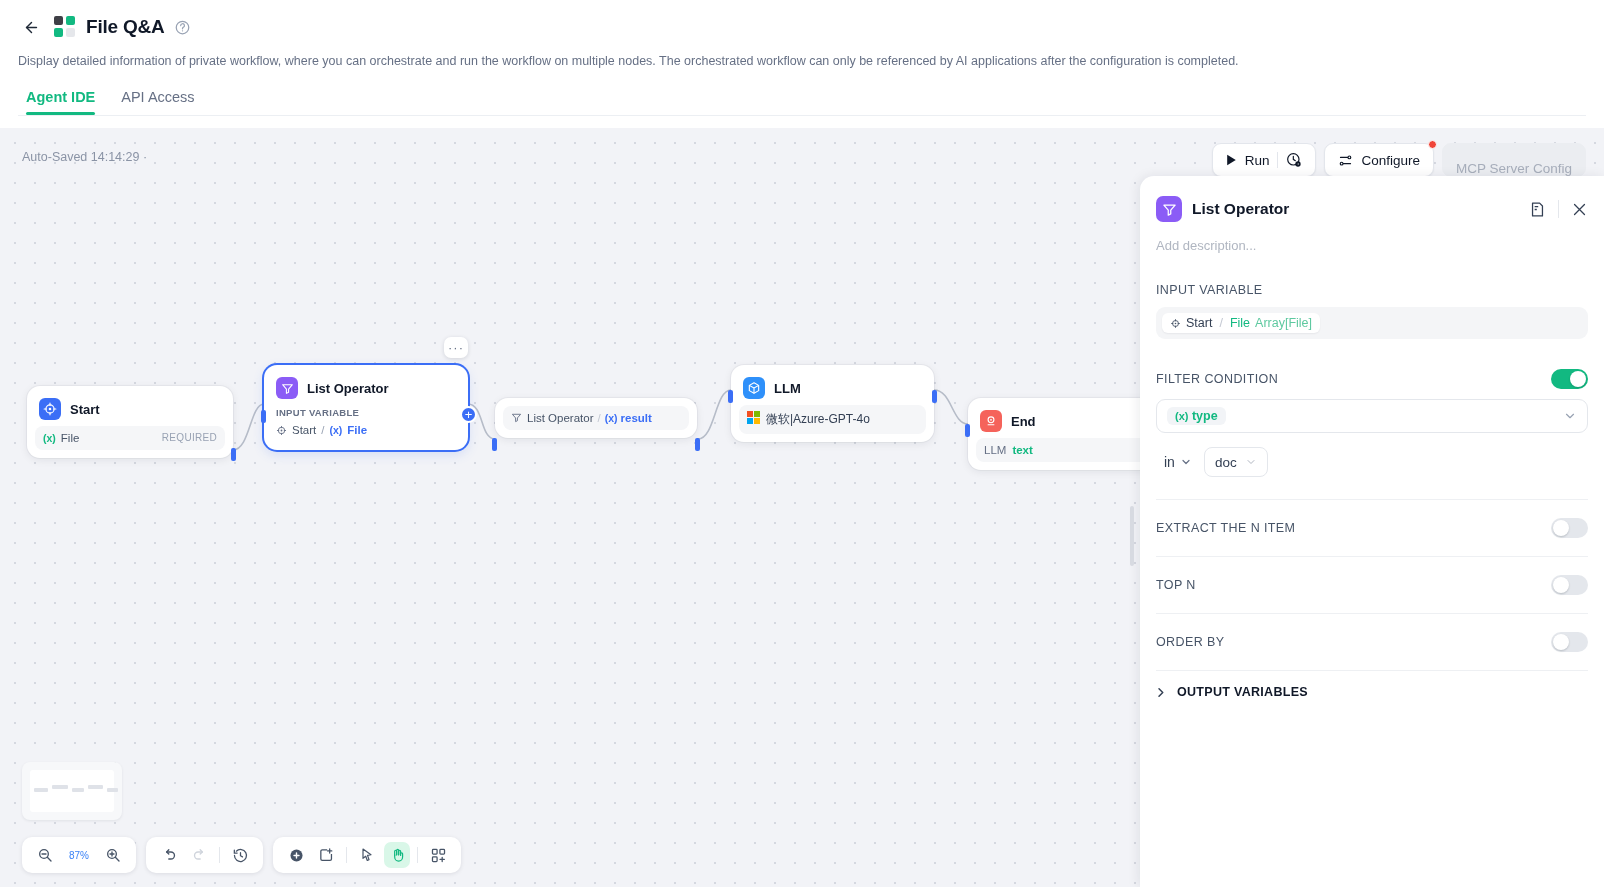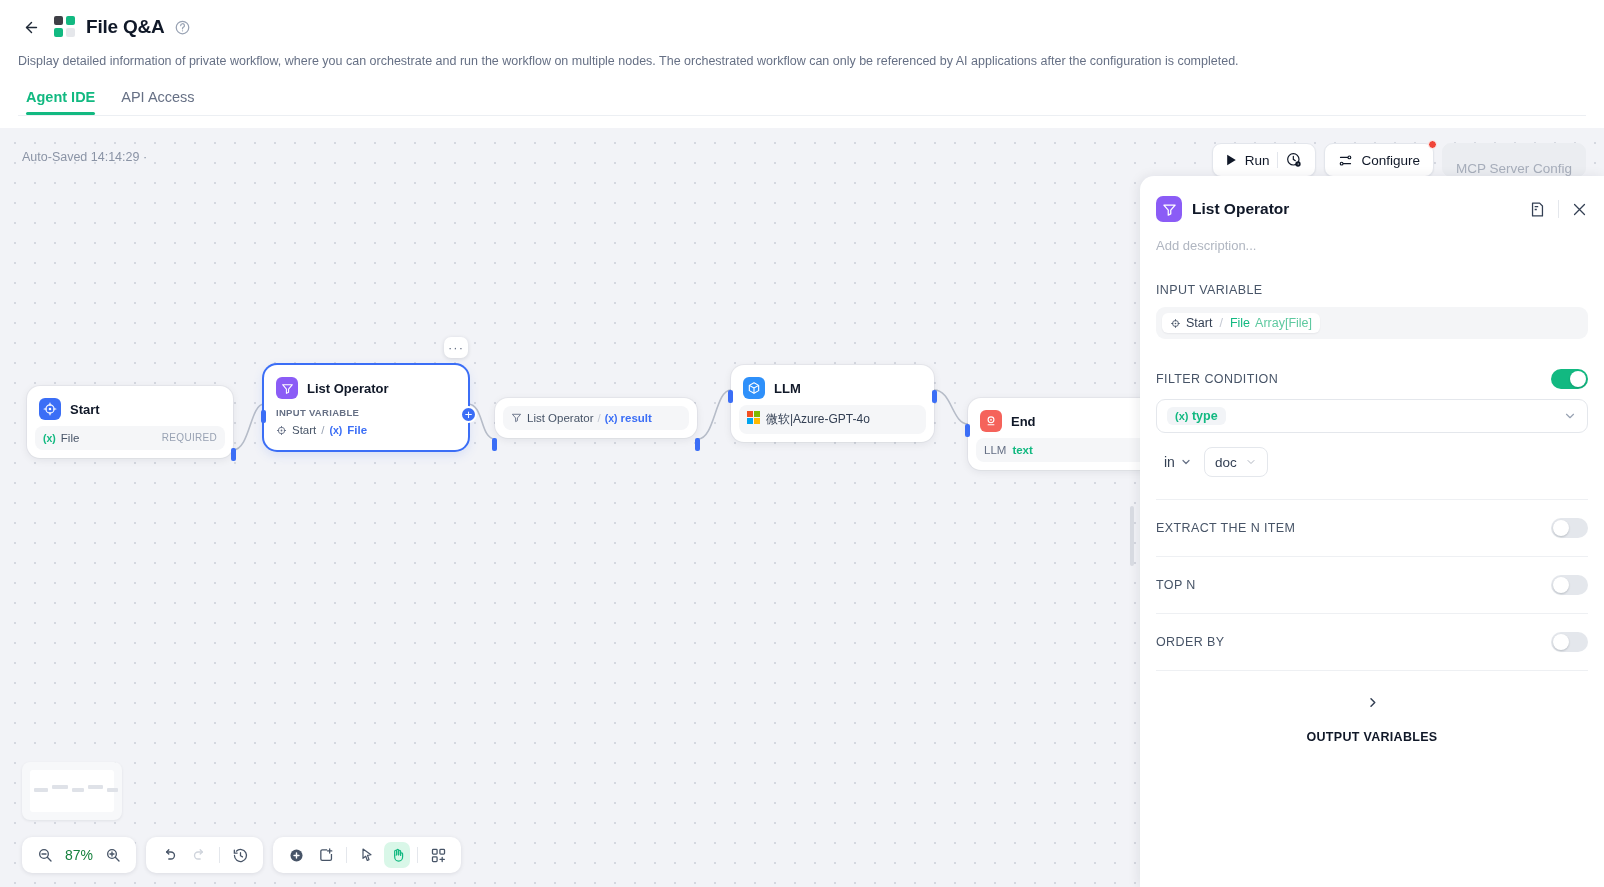--- a/index.html
+++ b/index.html
@@ -132,21 +132,21 @@
   .bar {
     background: #fff; border-radius: 10px; height: 36px; display: flex; align-items: center;
     gap: 4px; padding: 0 10px; box-shadow: 0 1px 4px rgba(16,24,40,.1);
   }
   .bar-btn {
     width: 26px; height: 26px; border-radius: 7px; display:flex; align-items:center;
     justify-content:center; color:#475467; cursor: pointer;
   }
   .bar-btn.active { background:#d9f7e8; color:#12b981; }
   .bar-btn.disabled { color:#cfd4dc; cursor: default; }
-  .zoom-val { font-size: 14px; color:#15803d; min-width: 34px; text-align:center; }
+  .zoom-val { font-size: 10px; color:#3b82f6; min-width: 34px; text-align:center; }
   .bar-sep { width:1px; height:16px; background:#e4e7ec; margin: 0 3px; }
 
   .watermark {
     position:absolute; right: 6px; bottom: 2px; font-size: 11px; color:#c6cbd4;
     letter-spacing:.2px;
   }
 
   
   .panel {
     position: absolute; right: 0; top: 176px; width: 464px; height: 711px;
@@ -206,21 +206,21 @@
   .op-select {
     display:flex; align-items:center; gap:5px; font-size: 14px; color:#344054; cursor:pointer;
   }
   .val-select {
     border:1px solid #e4e7ec; border-radius:8px; height:30px; padding: 0 10px;
     display:flex; align-items:center; gap:8px; font-size:13.5px; color:#344054; cursor:pointer;
   }
   .divider { height:1px; background:#eef0f3; margin-top: 22px; }
   .opt-row { display:flex; align-items:center; height: 56px; }
   .opt-label { font-size: 12.5px; color:#475467; letter-spacing:.4px; }
-  .out-row { display:flex; align-items:center; gap:22px; margin-top: 26px; cursor:pointer;flex-direction:column; }
+  .out-row { display:flex; align-items:center; gap:12px; margin-top: 14px; cursor:pointer; }
   .out-label { font-size: 12.5px; font-weight:bold; color:#101828; letter-spacing:.3px; }
   .caret { color:#344054; font-size: 10px; }
 
   .panel-scrollbar {
     position:absolute; left: -10px; top: 330px; width: 4px; height: 60px;
     background:#d7dae1; border-radius: 3px;
   }
   svg { display:block; }
 </style>
 </head>

